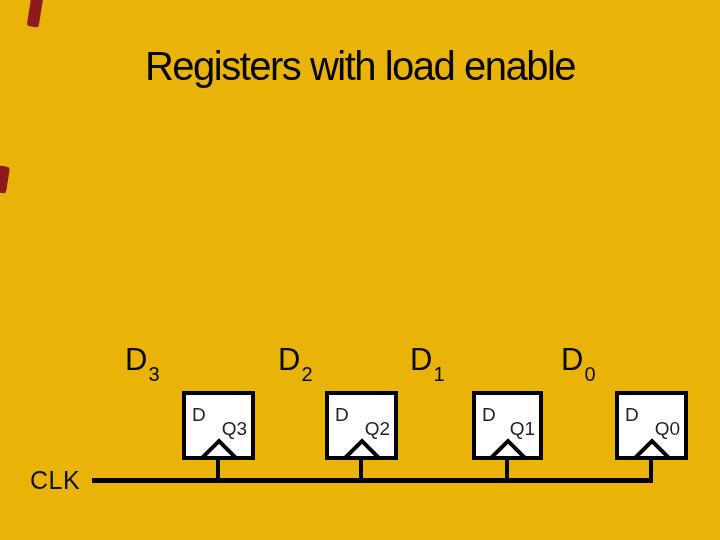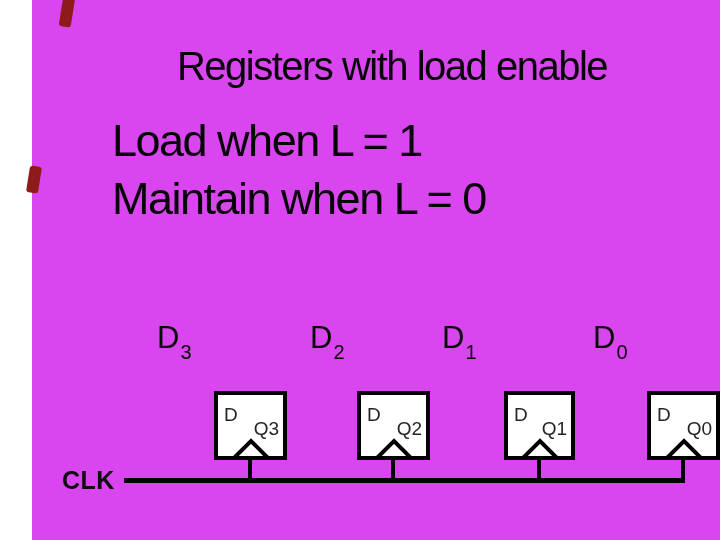--- a/index.html
+++ b/index.html
@@ -1,74 +1,70 @@
 <!DOCTYPE html>
 <html><head>
 <meta charset="utf-8">
 <style>
   html,body{margin:0;padding:0;}
   body{
     width:720px;height:540px;overflow:hidden;background:#ffffff;
     font-family:"Liberation Sans",sans-serif;position:relative;
   }
-  .slide{position:absolute;inset:0;background:#d946ef;margin-left:32px;}
+  .slide{position:absolute;inset:0;background:#eab308;}
 
   
   .accent-frag{position:absolute;border-radius:3px;}
   .frag-top{left:29px;top:-4px;width:12px;height:31px;transform:rotate(9deg);}
   .frag-left{left:-4px;top:166px;width:12px;height:27px;transform:rotate(9deg);}
 
   .title{
     position:absolute;left:0;top:44px;width:720px;text-align:center;
     font-size:40px;letter-spacing:-1.5px;color:#060606;white-space:nowrap;
   }
   .body-text{
     position:absolute;left:80px;top:112px;
     font-size:45px;line-height:58px;letter-spacing:-1.5px;color:#060606;
     white-space:nowrap;
   }
 
   
-  .dlbl{position:absolute;top:320px;font-size:31px;color:#0a0a0a;white-space:nowrap;}
+  .dlbl{position:absolute;top:342px;font-size:31px;color:#0a0a0a;white-space:nowrap;}
   .dlbl sub{font-size:20px;line-height:0;position:relative;top:4px;left:1px;}
   .d3{left:125px}.d2{left:278px}.d1{left:410px}.d0{left:561px}
 
   
   .ff{
     position:absolute;top:391px;height:69px;box-sizing:border-box;
     border:4px solid #000;background:#fff;
   }
   .ff1{left:182px;width:73px}
   .ff2{left:325px;width:73px}
   .ff3{left:472px;width:71px}
   .ff4{left:615px;width:73px}
   .ff .din{position:absolute;left:6px;top:9px;font-size:19px;color:#242424;}
   .ff .qout{position:absolute;right:4px;top:23px;font-size:19px;color:#242424;}
   .ff svg{position:absolute;left:50%;bottom:-2px;transform:translateX(-50%);}
 
   
   .stub{position:absolute;width:4px;background:#000;top:459px;height:24px;}
   .stub1{left:216px}.stub2{left:359px}.stub3{left:505px}.stub4{left:649px}
   .clk-line{position:absolute;left:92px;top:478px;width:561px;height:5px;background:#000;}
-  .clk-label{position:absolute;left:30px;top:466px;font-size:25px;color:#101010;letter-spacing:0.5px;font-weight:bold;}
+  .clk-label{position:absolute;left:30px;top:466px;font-size:25px;color:#101010;letter-spacing:0.5px;}
 </style>
 </head>
 <body>
 
 <div class="slide">
 
   <div class="accent-frag frag-top" style="background: rgb(142, 27, 27);"></div>
   <div class="accent-frag frag-left" style="background: rgb(142, 27, 27);"></div>
 
   <div class="title">Registers with load enable</div>
 
-  <div class="body-text">
-    <div>Load when L = 1</div>
-    <div>Maintain when L = 0</div>
-  </div>
 
   <div class="dlbl d3"><span>D</span><sub>3</sub></div>
   <div class="dlbl d2"><span>D</span><sub>2</sub></div>
   <div class="dlbl d1"><span>D</span><sub>1</sub></div>
   <div class="dlbl d0"><span>D</span><sub>0</sub></div>
 
   <div class="ff ff1">
     <span class="din">D</span>
     <span class="qout">Q3</span>
     <svg width="42" height="20" viewBox="0 0 42 20">

